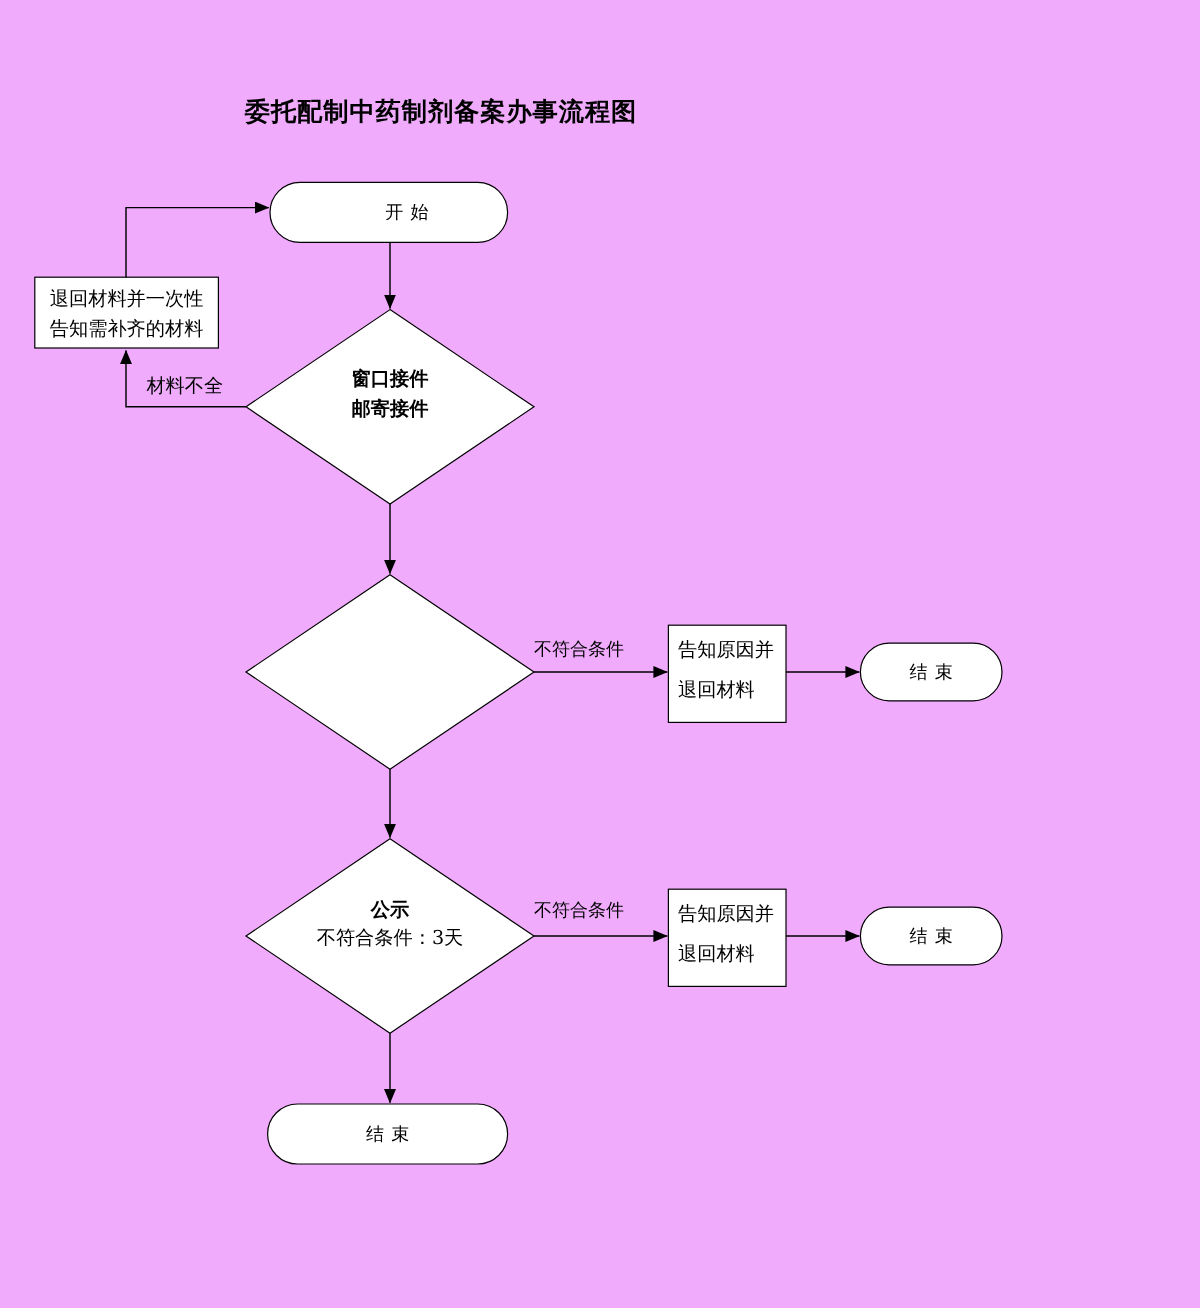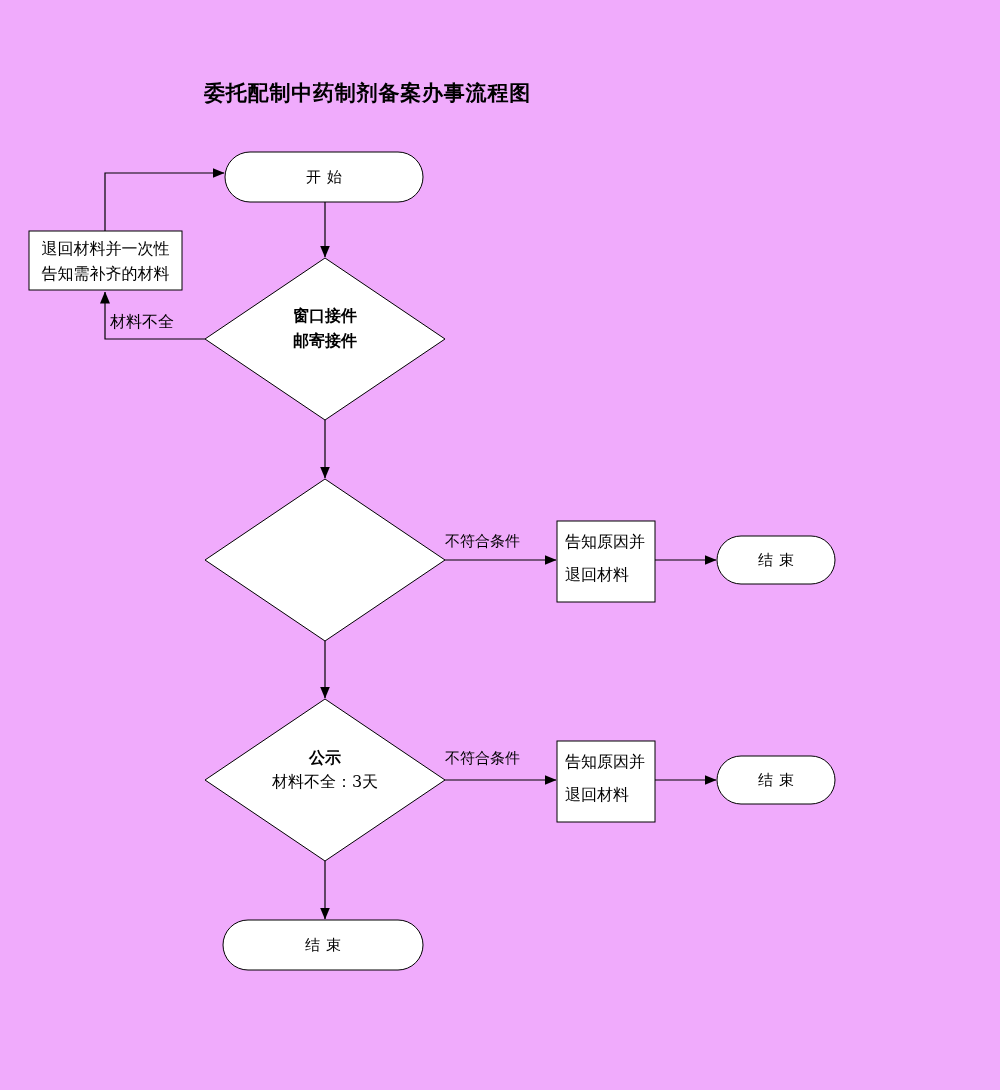--- a/index.html
+++ b/index.html
@@ -55,21 +55,21 @@
     <path class="edge" d="M105,231 L105,173 L224,173" marker-end="url(#arrow)"></path>
     <path class="edge" d="M325,420 L325,478" marker-end="url(#arrow)"></path>
     <path class="edge" d="M445,560 L556,560" marker-end="url(#arrow)"></path>
     <path class="edge" d="M655,560 L716,560" marker-end="url(#arrow)"></path>
     <path class="edge" d="M325,641 L325,698" marker-end="url(#arrow)"></path>
     <path class="edge" d="M445,780 L556,780" marker-end="url(#arrow)"></path>
     <path class="edge" d="M655,780 L716,780" marker-end="url(#arrow)"></path>
     <path class="edge" d="M325,861 L325,919" marker-end="url(#arrow)"></path>
   </svg>
 
-  <div class="lbl center term fs15" style="left:225px;top:152px;width:198px;height:50px;line-height:50px;">开始</div>
+  <div class="lbl center term fs15" style="left:240px;top:152px;width:198px;height:50px;line-height:50px;">开始</div>
 
   <div class="lbl center bold fs16" style="left:205px;top:303px;width:240px;line-height:25px;">
     <div>窗口接件</div>
     <div>邮寄接件</div>
   </div>
 
   <div class="lbl center fs16" style="left:29px;top:236px;width:153px;line-height:25px;">
     <div>退回材料并一次性</div>
     <div>告知需补齐的材料</div>
   </div>
@@ -79,29 +79,29 @@
 
   <div class="lbl fs16" style="left:565px;top:525px;line-height:33px;">
     <div>告知原因并</div>
     <div>退回材料</div>
   </div>
 
   <div class="lbl center term fs15" style="left:717px;top:536px;width:118px;height:48px;line-height:48px;">结束</div>
 
   <div class="lbl center fs16" style="left:205px;top:746px;width:240px;line-height:24px;">
     <div class="bold">公示</div>
-    <div>材料不全：3天</div>
+    <div>不符合条件：3天</div>
   </div>
 
   <div class="lbl fs16" style="left:565px;top:745px;line-height:33px;">
     <div>告知原因并</div>
     <div>退回材料</div>
   </div>
 
   <div class="lbl center term fs15" style="left:717px;top:756px;width:118px;height:48px;line-height:48px;">结束</div>
 
   <div class="lbl center term fs15" style="left:223px;top:920px;width:200px;height:50px;line-height:50px;">结束</div>
 
-  <div class="lbl fs16" style="left:110px;top:312px;">材料不全</div>
+  <div class="lbl fs16" style="left:122px;top:312px;">材料不全</div>
   <div class="lbl fs15" style="left:445px;top:532px;">不符合条件</div>
   <div class="lbl fs15" style="left:445px;top:749px;">不符合条件</div>
 
 </div>
 
 </body></html>

